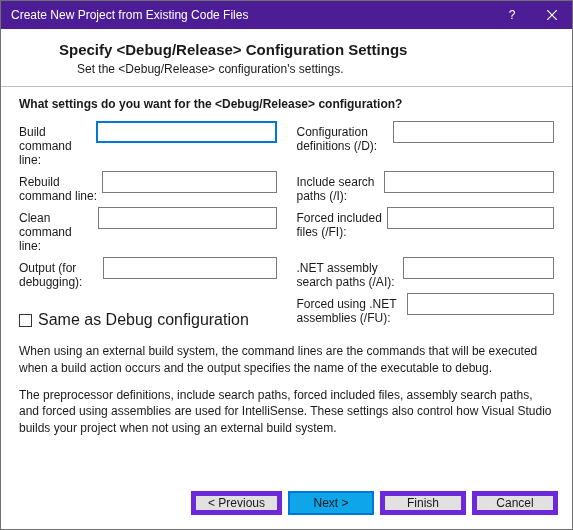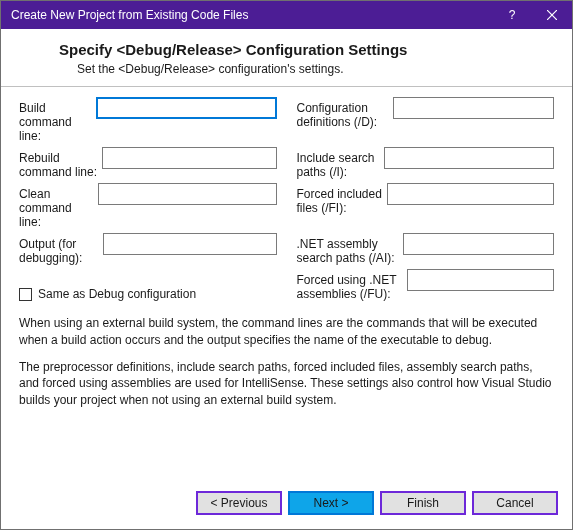--- a/index.html
+++ b/index.html
@@ -11,26 +11,26 @@
   .header { padding: 12px 18px 10px 18px; margin-left: 40px; }
   .header-title { font-weight: 600; font-size: 15px; color: #1a1a1a; }
   .header-sub { font-size: 12px; color: #1a1a1a; margin-top: 4px; padding-left: 18px; }
   .divider { height: 1px; background: #c0c0c0; margin: 0; }
   .content { padding: 10px 18px 0 18px; }
   .question { font-weight: 600; font-size: 12px; color: #1a1a1a; margin-bottom: 10px; }
   .grid { display: grid; grid-template-columns: 1fr 1fr; column-gap: 20px; row-gap: 4px; }
   .lbl { font-size: 12px; color: #1a1a1a; margin-top: 4px; }
   .inp { width: 100%; height: 22px; border: 1px solid #7a7a7a; font-size: 12px; padding: 1px 4px; outline: none; background: #fff; }
   .inp.focused { border: 1px solid #0078d7; box-shadow: inset 0 0 0 1px #0078d7; }
-  .chk-row { display: flex; align-items: center; gap: 6px; font-size: 12px; color: #1a1a1a; margin-top: 18px; }
+  .chk-row { display: flex; align-items: center; gap: 6px; font-size: 16px; color: #1a1a1a; margin-top: 18px; }
   .chk { width: 13px; height: 13px; border: 1px solid #333; display: inline-block; }
   .note { font-size: 12px; color: #1a1a1a; line-height: 1.4; margin-top: 14px; }
   .note + .note { margin-top: 10px; }
   .footer { position: absolute; bottom: 0; left: 0; right: 0; padding: 10px 14px 14px 14px; display: flex; justify-content: flex-end; gap: 6px; }
-  .btn { min-width: 86px; height: 24px; font-size: 12px; background: #e1e1e1; border: 2px solid #6d28d9; color: #1a1a1a; display: inline-flex; align-items: center; justify-content: center; padding: 0 12px; }
+  .btn { min-width: 86px; height: 24px; font-size: 12px; background: #e1e1e1; border: 5px solid #6d28d9; color: #1a1a1a; display: inline-flex; align-items: center; justify-content: center; padding: 0 12px; }
   .btn.default { border: 1px solid #0078d7; box-shadow: inset 0 0 0 1px #0078d7; background: #0ea5e9; }
   .cell { display: flex; flex-direction: row; gap: 2px; }
   .root { position: relative; width: 100%; height: 100%; }
 </style>
 </head>
 <body>
 <div class="root">
 
 <div class="titlebar">
   <span class="title">Create New Project from Existing Code Files</span>
@@ -44,20 +44,21 @@
 </div>
 
 <div class="header">
   <div class="header-title">Specify &lt;Debug/Release&gt; Configuration Settings</div>
   <div class="header-sub">Set the &lt;Debug/Release&gt; configuration's settings.</div>
 </div>
 
 <div class="divider"></div>
 
 <div class="content">
+  <div class="question">What settings do you want for the &lt;Debug/Release&gt; configuration?</div>
 
   <div class="grid">
 
     <div class="cell">
       <div class="lbl">Build command line:</div>
       <input class="inp focused" value="" style="">
     </div>
     <div class="cell">
       <div class="lbl">Configuration definitions (/D):</div>
       <input class="inp" value="" style="">

